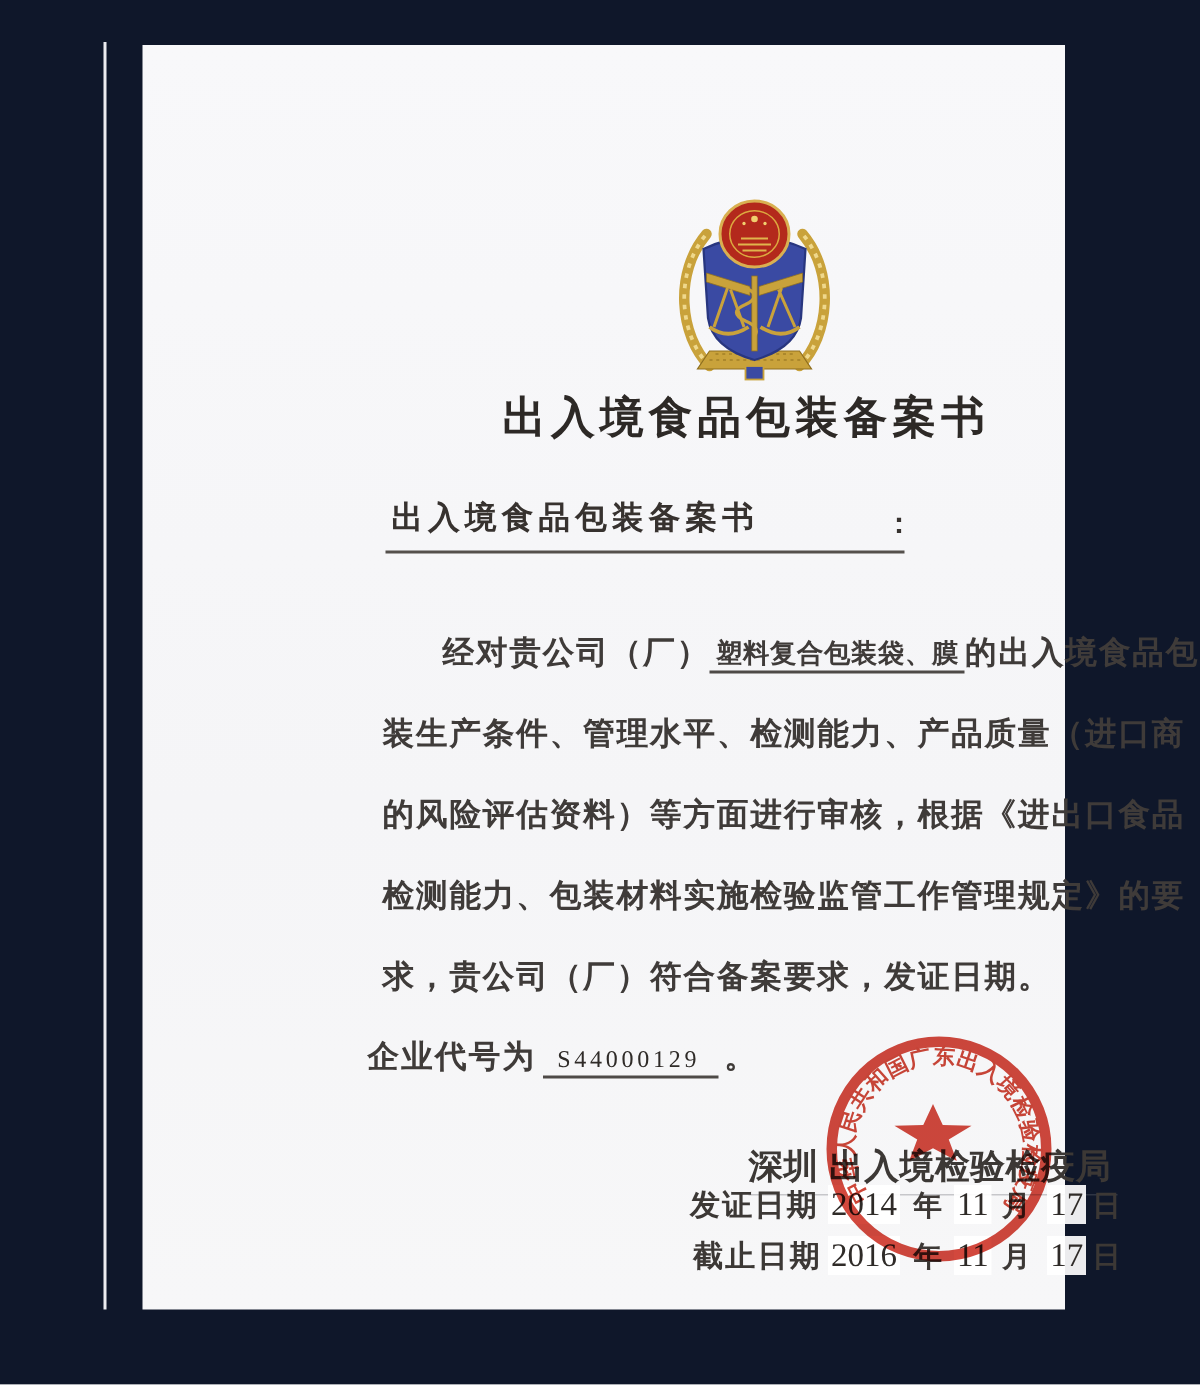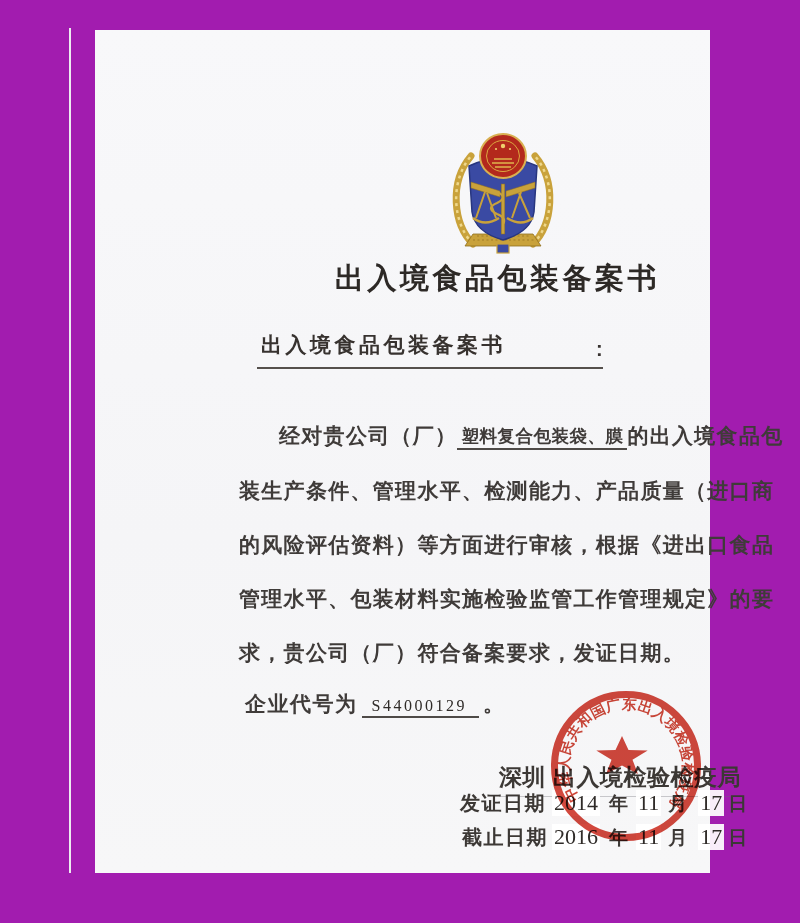--- a/index.html
+++ b/index.html
@@ -1,33 +1,33 @@
 <!DOCTYPE html>
 <html><head>
 <meta charset="utf-8">
 <style>
   html,body{margin:0;padding:0;background:#ffffff;}
-  .canvas{position:relative;width:800px;height:923px;background:#a21caf;overflow:hidden;
+  .canvas{position:relative;width:800px;height:923px;background:#0f172a;overflow:hidden;
           font-family:"Liberation Sans",sans-serif;}
   .edge-line{position:absolute;left:69px;top:28px;width:2px;height:845px;background:#ececf0;}
   .page{position:absolute;left:95px;top:30px;width:615px;height:843px;
         background:linear-gradient(180deg,#f8f8fa 0%,#f5f5f7 60%,#f7f7f8 100%);}
   
   .emblem{position:absolute;left:352px;top:100px;width:112px;height:124px;}
   
   .doc-title{position:absolute;left:95px;top:229px;width:615px;text-align:center;
              font-size:29px;font-weight:700;letter-spacing:3.5px;color:#2d2926;}
   
   .recipient{position:absolute;left:166px;top:301px;font-size:21px;font-weight:700;
              letter-spacing:3.5px;color:#37322f;white-space:nowrap;}
   .recipient-underline{position:absolute;left:162px;top:337px;width:346px;height:2px;background:#55504c;}
   .recipient-colon{position:absolute;left:501px;top:308px;font-size:20px;font-weight:700;color:#37322f;}
   
   .bodytext{position:absolute;left:144px;top:395px;width:538px;color:#3f3b39;}
-  .bodytext p{margin:0 0 32px 0;line-height:22px;font-size:21px;font-weight:600;
+  .bodytext p{margin:0 0 32px 16px;line-height:22px;font-size:21px;font-weight:600;
               letter-spacing:1.3px;white-space:nowrap;}
   .bodytext p.indent{text-indent:40px;}
   .u-product{font-size:17.5px;font-weight:700;letter-spacing:0.5px;
              border-bottom:2px solid #4e4a47;padding:0 4px 2px 4px;position:relative;top:-1px;}
   
   .code-line{position:absolute;left:150px;top:660px;font-size:21px;font-weight:600;
              color:#3f3b39;letter-spacing:1.5px;white-space:nowrap;}
   .code-value{font-family:"Liberation Serif",serif;font-size:16px;font-weight:400;
               letter-spacing:2.5px;color:#2f2b28;border-bottom:2px solid #4e4a47;
               padding:0 12px 2px 10px;margin-left:4px;}
@@ -99,21 +99,21 @@
     <div class="doc-title">出入境食品包装备案书</div>
 
     <div class="recipient">出入境食品包装备案书</div>
     <div class="recipient-underline"></div>
     <div class="recipient-colon">:</div>
 
     <div class="bodytext">
       <p class="indent"><span>经对贵公司（厂）</span><span class="u-product">塑料复合包装袋、膜</span><span>的出入境食品包</span></p>
       <p>装生产条件、管理水平、检测能力、产品质量（进口商</p>
       <p>的风险评估资料）等方面进行审核，根据《进出口食品</p>
-      <p>管理水平、包装材料实施检验监管工作管理规定》的要</p>
+      <p>检测能力、包装材料实施检验监管工作管理规定》的要</p>
       <p>求，贵公司（厂）符合备案要求，发证日期。</p>
     </div>
 
     <div class="code-line">
       <span>企业代号为</span><span class="code-value">S44000129</span><span class="code-period">。</span>
     </div>
 
     <div class="issuer">深圳 出入境检验检疫局</div>
 
     <div class="date-row issue">

